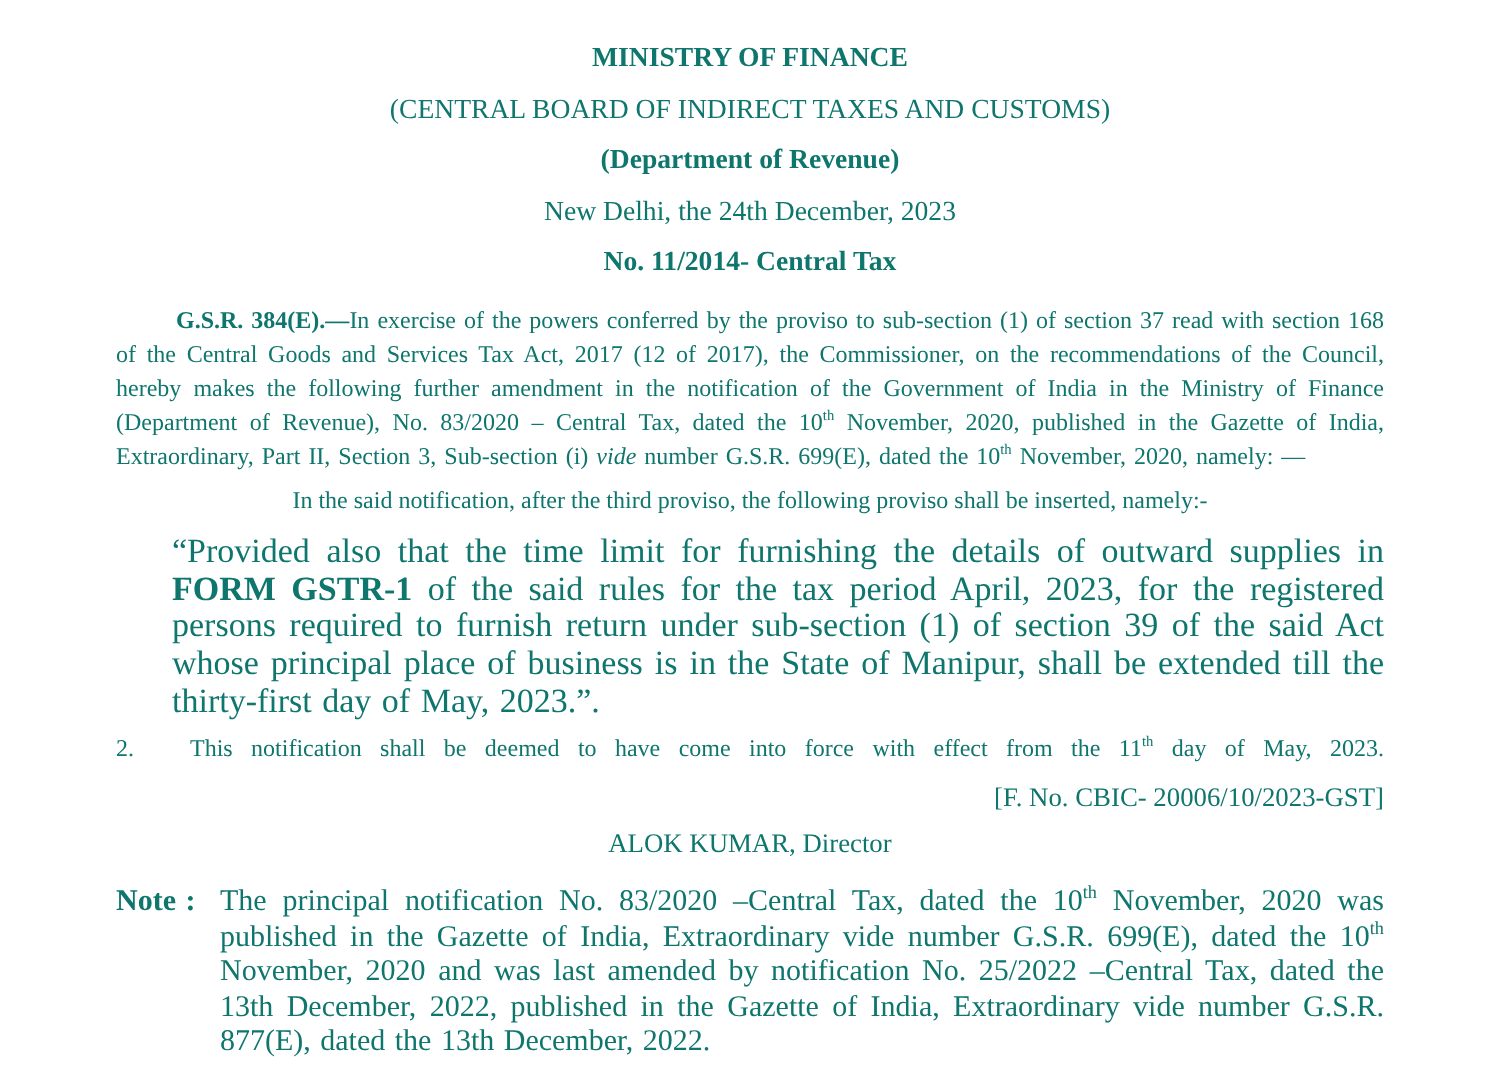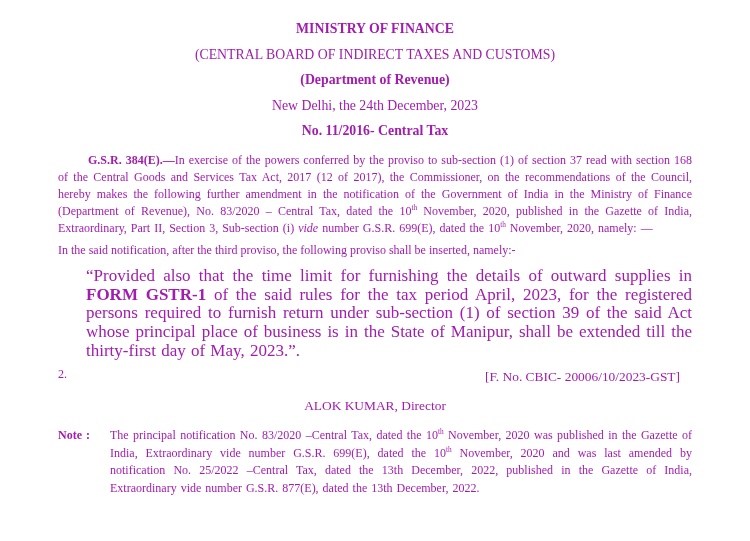--- a/index.html
+++ b/index.html
@@ -39,21 +39,21 @@
     line-height: 17.2px;
     text-align: justify;
     word-spacing: 1px;
   }
   .p-open {
     margin-top: 8px;
     text-indent: 30px;
   }
   .p-intro {
     margin-top: 4px;
-    text-align: left;
+    text-align: center;
     word-spacing: normal;
   }
   .p-quote {
     margin-top: 8px;
     margin-left: 28px;
     font-size: 17px;
     line-height: 18.8px;
   }
   .p-clause {
     margin-top: 5px;
@@ -61,64 +61,65 @@
     padding-left: 37px;
     text-align: justify;
     text-align-last: justify;
   }
   .clause-num {
     position: absolute;
     left: 0;
     top: 0;
   }
   .r-line {
-    margin: 12px;
+    margin: 0;
     text-align: right;
     font-size: 13.4px;
     line-height: 17.2px;
   }
   .file { margin-top: 7px; }
   .sign { margin-top: 6px; text-align: center; }
   .note {
     margin-top: 13px;
     position: relative;
     padding-left: 52px;
-    font-size: 12px;
+    font-size: 15px;
     line-height: 17.5px;
     text-align: justify;
     word-spacing: 1px;
   }
   .note-label {
     position: absolute;
     left: 0;
     top: 0;
     font-weight: bold;
   }
 </style>
 </head>
 <body style="background: rgb(255, 255, 255);">
 
-<div class="page" style="color: #a21caf; background: rgb(255, 255, 255);">
+<div class="page" style="color: #0f766e; background: rgb(255, 255, 255);">
 
   <header>
     <div class="hl bold">MINISTRY OF FINANCE</div>
     <div class="hl">(CENTRAL BOARD OF INDIRECT TAXES AND CUSTOMS)</div>
     <div class="hl bold">(Department of Revenue)</div>
     <div class="hl">New Delhi, the 24th December, 2023</div>
-    <div class="hl bold">No. 11/2016- Central Tax</div>
+    <div class="hl bold">No. 11/2014- Central Tax</div>
   </header>
 
   <p class="para p-open"><span class="b">G.S.R. 384(E).—</span><span>In exercise of the powers conferred by the proviso to sub-section (1) of section 37 read with section 168 of the Central Goods and Services Tax Act, 2017 (12 of 2017), the Commissioner, on the recommendations of the Council, hereby makes the following further amendment in the notification of the Government of India in the Ministry of Finance (Department of Revenue), No. 83/2020 – Central Tax, dated the 10</span><sup>th</sup><span> November, 2020, published in the Gazette of India, Extraordinary, Part II, Section 3, Sub-section (i) </span><span class="i">vide</span><span> number G.S.R. 699(E), dated the 10</span><sup>th</sup><span> November, 2020, namely: —</span></p>
 
   <p class="para p-intro">In the said notification, after the third proviso, the following proviso shall be inserted, namely:-</p>
 
   <p class="para p-quote"><span>“Provided also that the time limit for furnishing the details of outward supplies in </span><span class="b">FORM GSTR-1</span><span> of the said rules for the tax period April, 2023, for the registered persons required to furnish return under sub-section (1) of section 39 of the said Act whose principal place of business is in the State of Manipur, shall be extended till the thirty-first day of May, 2023.”.</span></p>
 
   <p class="para p-clause">
     <span class="clause-num">2.</span>
+    <span><span>This notification shall be deemed to have come into force with effect from the 11</span><sup>th</sup><span> day of May, 2023.</span></span>
   </p>
 
   <p class="r-line file">[F. No. CBIC- 20006/10/2023-GST]</p>
 
   <p class="r-line sign">ALOK KUMAR, Director</p>
 
   <div class="note">
     <span class="note-label">Note :</span>
     <span><span>The principal notification No. 83/2020 –Central Tax, dated the 10</span><sup>th</sup><span> November, 2020 was published in the Gazette of India, Extraordinary vide number G.S.R. 699(E), dated the 10</span><sup>th</sup><span> November, 2020 and was last amended by notification No. 25/2022 –Central Tax, dated the 13th December, 2022, published in the Gazette of India, Extraordinary vide number G.S.R. 877(E), dated the 13th December, 2022.</span></span>
   </div>

